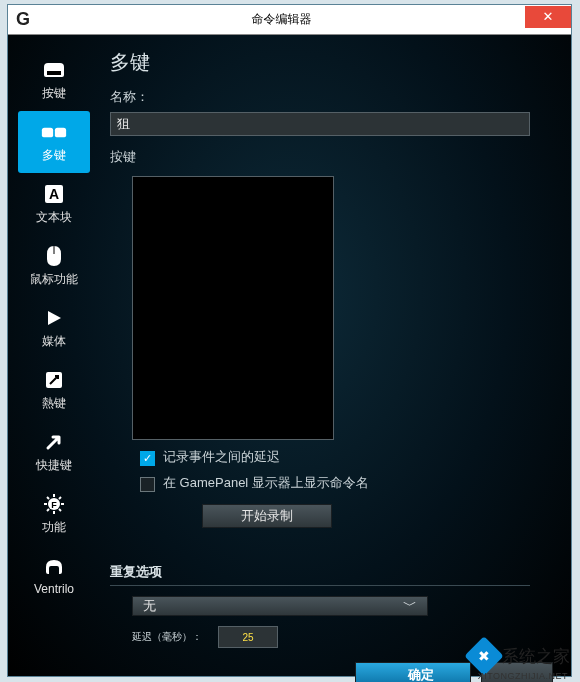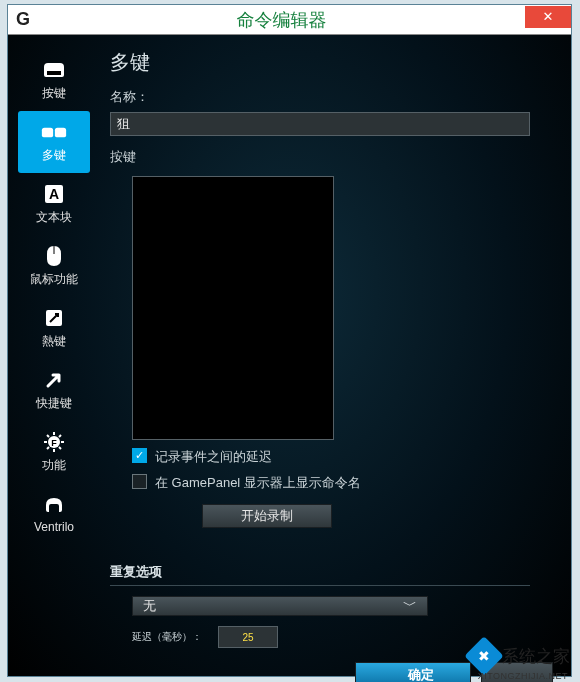--- a/index.html
+++ b/index.html
@@ -2,41 +2,41 @@
 <html><head>
 <meta charset="utf-8">
 <style>
   * { margin: 0; padding: 0; box-sizing: border-box; font-family: "Microsoft YaHei", Arial, sans-serif; }
   body { width: 580px; height: 682px; background: #d8e4ea; overflow: hidden; position: relative; }
 
   .window { position: absolute; left: 7px; top: 4px; width: 565px; height: 673px; background: #000; border: 1px solid #5a8296; }
 
   .titlebar { height: 30px; background: #fff; display: flex; align-items: center; border-bottom: 1px solid #888; }
   .logo { width: 30px; height: 30px; display:flex; align-items:center; justify-content:center; font-weight:bold; font-size:18px; color:#222; }
-  .title-text { flex:1; text-align:center; font-size:18px; color:#15803d; }
+  .title-text { flex:1; text-align:center; font-size:12px; color:#000000; }
   .close-btn { width: 46px; height: 22px; background:#e8493a; color:#fff; display:flex; align-items:center; justify-content:center; font-size:13px; margin-right:0; margin-top:-6px; }
 
   .body { display:flex; height: calc(100% - 30px); background: radial-gradient(ellipse at 50% 40%, #0d2a38 0%, #03111a 55%, #000 100%); }
 
   .sidebar { width: 92px; padding-top: 14px; display:flex; flex-direction:column; align-items:center; gap: 0; }
   .side-item { width: 72px; height: 62px; display:flex; flex-direction:column; align-items:center; justify-content:center; color:#fff; font-size:12px; cursor:pointer; border-radius:3px; gap:4px; }
   .side-item.active { background:#00a8e8; }
   .side-item .ico { width:26px; height:22px; display:flex; align-items:center; justify-content:center; }
   .side-item span.lbl { font-size:12px; color:#e0e0e0; }
   .side-item.active span.lbl { color:#fff; }
 
   .main { flex:1; padding: 14px 18px 10px 10px; color:#d9e2e6; display:flex; flex-direction:column; }
   .h1 { font-size:20px; font-weight:normal; color:#d9e2e6; margin-bottom:8px; }
   .label { font-size:13px; color:#cbd4d8; margin: 4px 0 6px 0; }
 
   .name-input { width: 420px; height:24px; background:#2c3336; border:1px solid #556066; color:#eaeaea; font-size:13px; padding: 2px 6px; display:flex; align-items:center; }
 
   .keys-box { width: 202px; height: 264px; background:#000; border:1px solid #556066; margin-top:4px; }
 
-  .checkbox-row { display:flex; align-items:flex-start; gap:8px; font-size:13px; color:#cbd4d8; margin-top:8px; }
+  .checkbox-row { display:flex; align-items:flex-end; gap:8px; font-size:13px; color:#cbd4d8; margin-top:8px; margin-left:8px; }
   .chk { width:15px; height:15px; border:1px solid #6a767b; background:#1a2226; display:flex; align-items:center; justify-content:center; }
   .chk.checked { background:#00a8e8; border-color:#00a8e8; }
   .chk.checked::after { content:"✓"; color:#fff; font-size:11px; line-height:1; }
 
   .record-btn { width:130px; height:24px; margin: 12px 0 11px 70px; background: linear-gradient(#4a555b,#2f373b); border:1px solid #1a1f22; color:#e6e6e6; font-size:13px; display:flex; align-items:center; justify-content:center; cursor:pointer; }
 
   .section-head { font-size:13px; color:#d9e2e6; border-bottom:1px solid #3a4a52; padding-bottom:4px; margin-top:24px; width:420px; font-weight:bold;}
 
   .select { width: 296px; height:26px; margin-top:10px; background: linear-gradient(#4a555b,#2f373b); border:1px solid #1a1f22; color:#e6e6e6; font-size:13px; display:flex; align-items:center; justify-content:space-between; padding:0 10px; cursor:pointer; margin-left:22px;}
   .select .chev { font-size:14px; color:#cfd5d8; }
@@ -98,20 +98,28 @@
         <span class="lbl">文本块</span>
       </div>
       <div class="side-item">
         <div class="ico">
           <svg width="16" height="22" viewBox="0 0 16 22">
               <path d="M8 1 Q15 1 15 9 L15 14 Q15 21 8 21 Q1 21 1 14 L1 9 Q1 1 8 1 Z" fill="#fff"></path>
               <line x1="8" y1="1" x2="8" y2="9" stroke="#000" stroke-width="1"></line>
             </svg>
         </div>
         <span class="lbl">鼠标功能</span>
+      </div>
+      <div class="side-item">
+        <div class="ico">
+          <svg width="18" height="18" viewBox="0 0 18 18">
+              <path d="M3 2 L16 9 L3 16 Z" fill="#fff"></path>
+            </svg>
+        </div>
+        <span class="lbl">媒体</span>
       </div>
       <div class="side-item">
         <div class="ico">
           <svg width="20" height="20" viewBox="0 0 20 20">
               <rect x="2" y="2" width="16" height="16" rx="2" fill="#fff"></rect>
               <path d="M6 14 L14 6 M11 6 L14 6 L14 9" stroke="#000" stroke-width="2" fill="none"></path>
             </svg>
         </div>
         <span class="lbl">熱键</span>
       </div>

